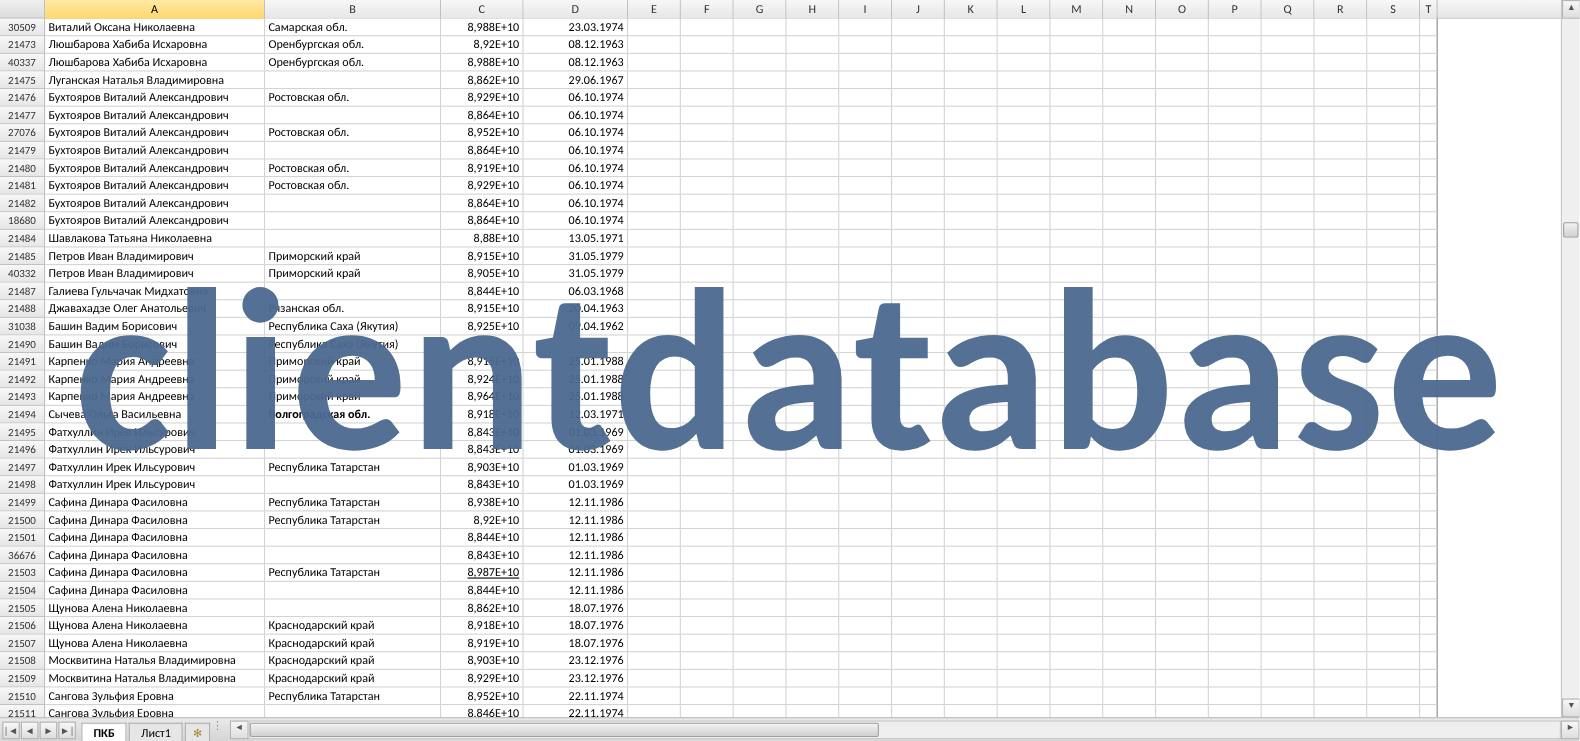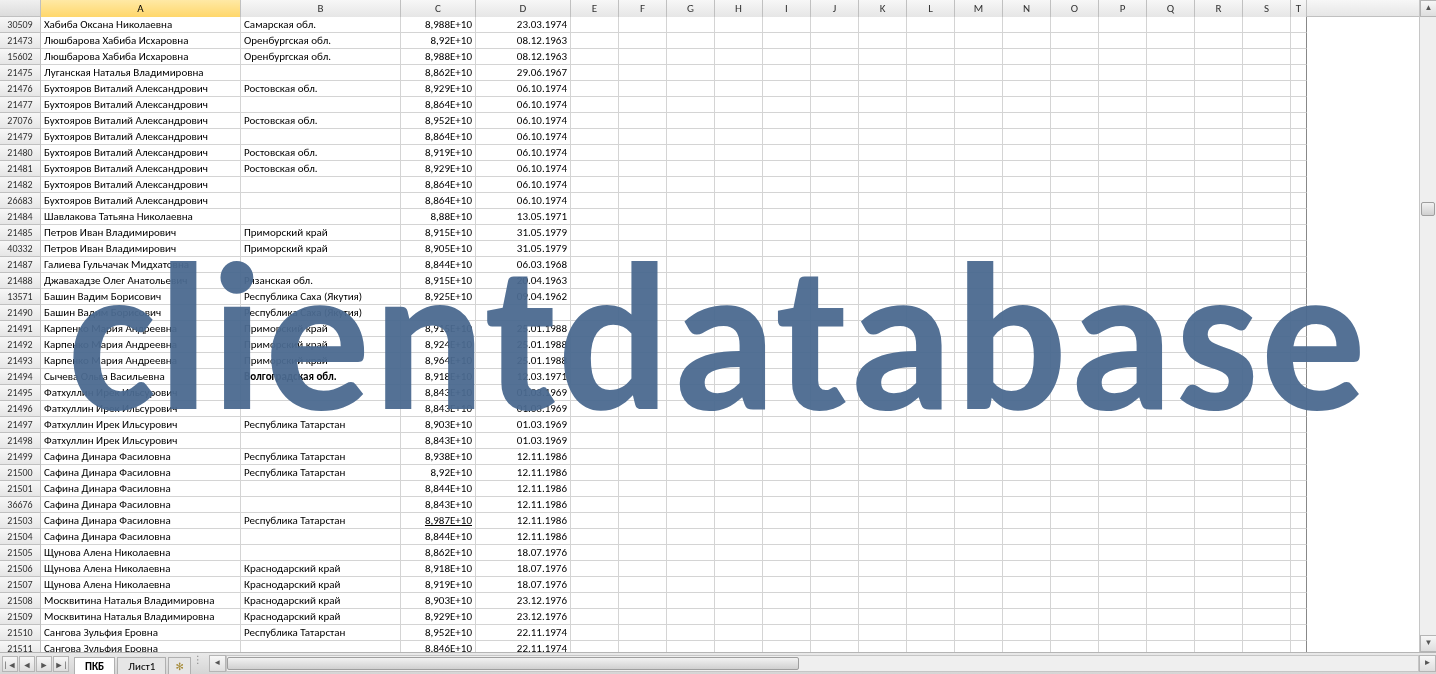--- a/index.html
+++ b/index.html
@@ -229,21 +229,21 @@
       <div class="col-header" style="width: 48px;">O</div>
       <div class="col-header" style="width: 48px;">P</div>
       <div class="col-header" style="width: 48px;">Q</div>
       <div class="col-header" style="width: 48px;">R</div>
       <div class="col-header" style="width: 48px;">S</div>
       <div class="col-header" style="width: 16px;">T</div>
     </div>
   <div class="rows" id="rows">
       <div class="row">
         <div class="row-header">30509</div>
-        <div class="cell" style="width: 200px;">Хабиба Оксана Николаевна</div>
+        <div class="cell" style="width: 200px;">Виталий Оксана Николаевна</div>
         <div class="cell" style="width: 160px;">Самарская обл.</div>
         <div class="cell ralign" style="width: 75px;">8,988E+10</div>
         <div class="cell ralign" style="width: 95px;">23.03.1974</div>
         <div class="cell" style="width: 48px;"></div>
         <div class="cell" style="width: 48px;"></div>
         <div class="cell" style="width: 48px;"></div>
         <div class="cell" style="width: 48px;"></div>
         <div class="cell" style="width: 48px;"></div>
         <div class="cell" style="width: 48px;"></div>
         <div class="cell" style="width: 48px;"></div>
@@ -274,21 +274,21 @@
         <div class="cell" style="width: 48px;"></div>
         <div class="cell" style="width: 48px;"></div>
         <div class="cell" style="width: 48px;"></div>
         <div class="cell" style="width: 48px;"></div>
         <div class="cell" style="width: 48px;"></div>
         <div class="cell" style="width: 48px;"></div>
         <div class="cell" style="width: 48px;"></div>
         <div class="cell last-col-border" style="width: 16px;"></div>
       </div>
       <div class="row">
-        <div class="row-header">15602</div>
+        <div class="row-header">40337</div>
         <div class="cell" style="width: 200px;">Люшбарова Хабиба Исхаровна</div>
         <div class="cell" style="width: 160px;">Оренбургская обл.</div>
         <div class="cell ralign" style="width: 75px;">8,988E+10</div>
         <div class="cell ralign" style="width: 95px;">08.12.1963</div>
         <div class="cell" style="width: 48px;"></div>
         <div class="cell" style="width: 48px;"></div>
         <div class="cell" style="width: 48px;"></div>
         <div class="cell" style="width: 48px;"></div>
         <div class="cell" style="width: 48px;"></div>
         <div class="cell" style="width: 48px;"></div>
@@ -481,21 +481,21 @@
         <div class="cell" style="width: 48px;"></div>
         <div class="cell" style="width: 48px;"></div>
         <div class="cell" style="width: 48px;"></div>
         <div class="cell" style="width: 48px;"></div>
         <div class="cell" style="width: 48px;"></div>
         <div class="cell" style="width: 48px;"></div>
         <div class="cell" style="width: 48px;"></div>
         <div class="cell last-col-border" style="width: 16px;"></div>
       </div>
       <div class="row">
-        <div class="row-header">26683</div>
+        <div class="row-header">18680</div>
         <div class="cell" style="width: 200px;">Бухтояров Виталий Александрович</div>
         <div class="cell" style="width: 160px;"></div>
         <div class="cell ralign" style="width: 75px;">8,864E+10</div>
         <div class="cell ralign" style="width: 95px;">06.10.1974</div>
         <div class="cell" style="width: 48px;"></div>
         <div class="cell" style="width: 48px;"></div>
         <div class="cell" style="width: 48px;"></div>
         <div class="cell" style="width: 48px;"></div>
         <div class="cell" style="width: 48px;"></div>
         <div class="cell" style="width: 48px;"></div>
@@ -619,21 +619,21 @@
         <div class="cell" style="width: 48px;"></div>
         <div class="cell" style="width: 48px;"></div>
         <div class="cell" style="width: 48px;"></div>
         <div class="cell" style="width: 48px;"></div>
         <div class="cell" style="width: 48px;"></div>
         <div class="cell" style="width: 48px;"></div>
         <div class="cell" style="width: 48px;"></div>
         <div class="cell last-col-border" style="width: 16px;"></div>
       </div>
       <div class="row">
-        <div class="row-header">13571</div>
+        <div class="row-header">31038</div>
         <div class="cell" style="width: 200px;">Башин Вадим Борисович</div>
         <div class="cell" style="width: 160px;">Республика Саха (Якутия)</div>
         <div class="cell ralign" style="width: 75px;">8,925E+10</div>
         <div class="cell ralign" style="width: 95px;">09.04.1962</div>
         <div class="cell" style="width: 48px;"></div>
         <div class="cell" style="width: 48px;"></div>
         <div class="cell" style="width: 48px;"></div>
         <div class="cell" style="width: 48px;"></div>
         <div class="cell" style="width: 48px;"></div>
         <div class="cell" style="width: 48px;"></div>

